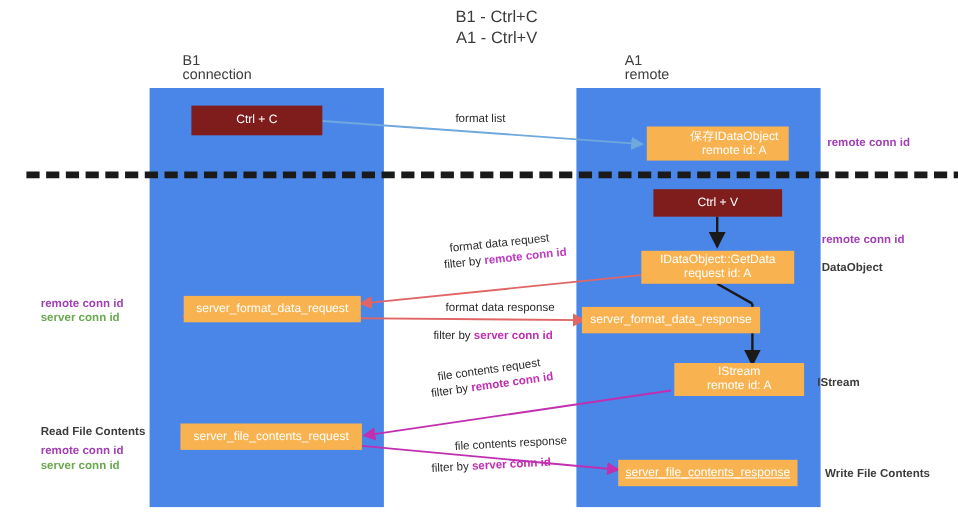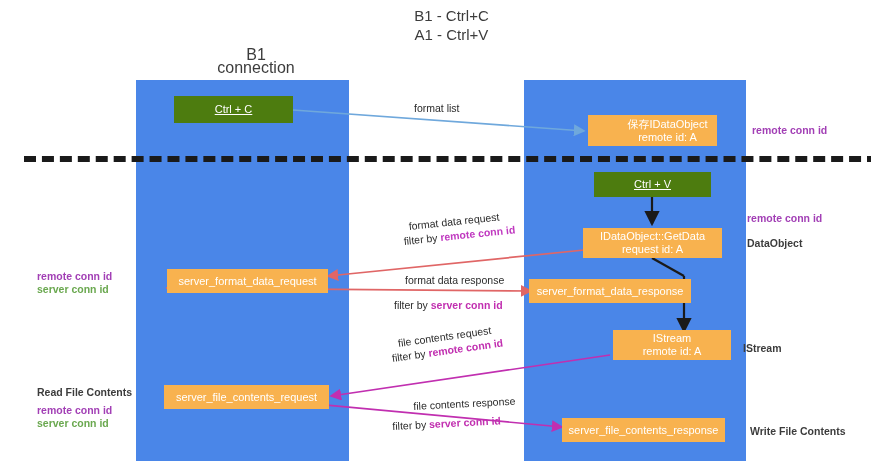--- a/index.html
+++ b/index.html
@@ -15,38 +15,38 @@
 
   
   .title{
     left:0;top:6px;width:871px;text-align:center;
     font-size:15px;line-height:19px;color:#3c3c3c;
     white-space:pre-line;
   }
 
   
   .lane-head{
-    font-size:16px;line-height:13px;text-align:center;color:#3c3c3c;
+    font-size:13px;line-height:13px;text-align:left;color:#3c3c3c;
     white-space:pre-line;
   }
 
   
   .lane{background:#4a86e8;}
 
   
   .node{
     box-sizing:border-box;
     display:flex;align-items:center;justify-content:center;
     text-align:center;
     color:#ffffff;
     font-size:11px;line-height:13px;
     white-space:pre-line;
     padding:2px 4px;
   }
-  .node.green{background:#4d7c0f;text-decoration:underline;}
+  .node.green{background:#7f1d1d;}
   .node.orange{background:#f8b24f;}
 
   
   .note{font-size:10.5px;line-height:14px;white-space:pre-line;font-weight:bold;}
   .note.purple{color:#a23fb5;font-weight:bold;}
   .note.green{color:#6aa84f;font-weight:bold;}
   .note.dark{color:#3c3c3c;}
   .note.right{text-align:left;}
   .note.lefted{text-align:left;}
 
@@ -69,20 +69,22 @@
 </head>
 <body>
 
 <div id="stage">
 
   <div class="abs title">B1 - Ctrl+C
 A1 - Ctrl+V</div>
 
   <div class="abs lane-head" style="left:150px;top:48px;width:180px;">B1
 connection</div>
+  <div class="abs lane-head" style="left:552px;top:48px;width:180px;">A1
+remote</div>
 
   <div class="abs lane" style="left:120px;top:80px;width:213px;height:381px;"></div>
   <div class="abs lane" style="left:508px;top:80px;width:222px;height:381px;"></div>
 
   <svg class="edges" viewBox="0 0 871 467">
     <defs>
       <marker id="ah-blue" markerWidth="7" markerHeight="7" refX="6" refY="3.5" orient="auto">
         <path d="M0,0 L7,3.5 L0,7 z" fill="#6fa8dc"></path>
       </marker>
       <marker id="ah-red" markerWidth="7" markerHeight="7" refX="6" refY="3.5" orient="auto">
@@ -126,21 +128,21 @@
 
   <div class="abs node orange" style="left:513px;top:279px;width:162px;height:24px;">server_format_data_response</div>
 
   <div class="abs node orange" style="left:151px;top:269px;width:161px;height:24px;">server_format_data_request</div>
 
   <div class="abs node orange" style="left:597px;top:330px;width:118px;height:30px;">IStream
 remote id: A</div>
 
   <div class="abs node orange" style="left:148px;top:385px;width:165px;height:24px;">server_file_contents_request</div>
 
-  <div class="abs node orange" style="left:546px;top:418px;width:163px;height:24px;">server_file_contents_response</div>
+  <div class="abs node orange" style="left:546px;top:418px;width:163px;height:24px;text-decoration:underline;">server_file_contents_response</div>
 
   <div class="abs elabel" style="left:398px;top:101px;">format list</div>
 
   <div class="abs elabel" style="left:392px;top:219px;transform:rotate(-6deg);">format data request</div>
   <div class="abs elabel" style="left:387px;top:234px;transform:rotate(-6deg);"><span>filter by </span><span class="hl-purple">remote conn id</span></div>
 
   <div class="abs elabel" style="left:389px;top:273px;">format data response</div>
   <div class="abs elabel" style="left:378px;top:298px;"><span>filter by </span><span class="hl-magenta">server conn id</span></div>
 
   <div class="abs elabel" style="left:381px;top:336px;transform:rotate(-8deg);">file contents request</div>

